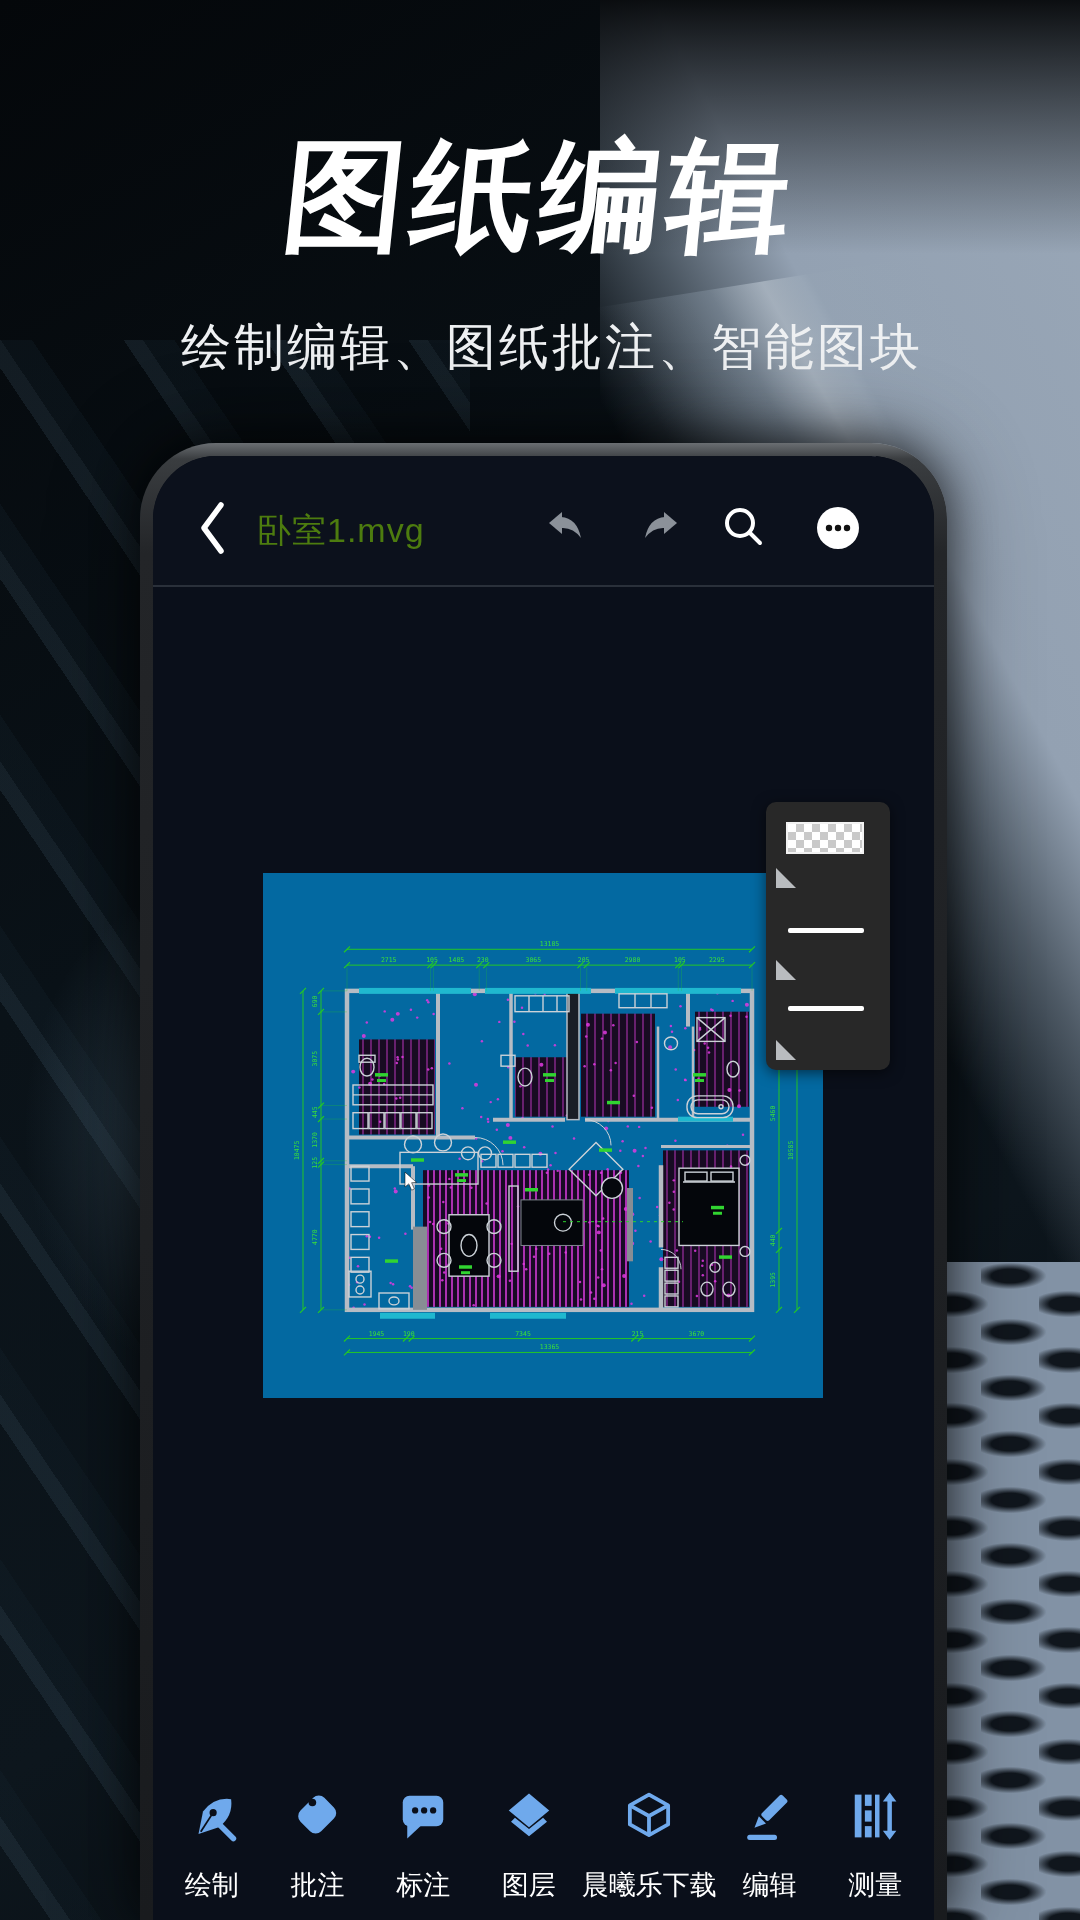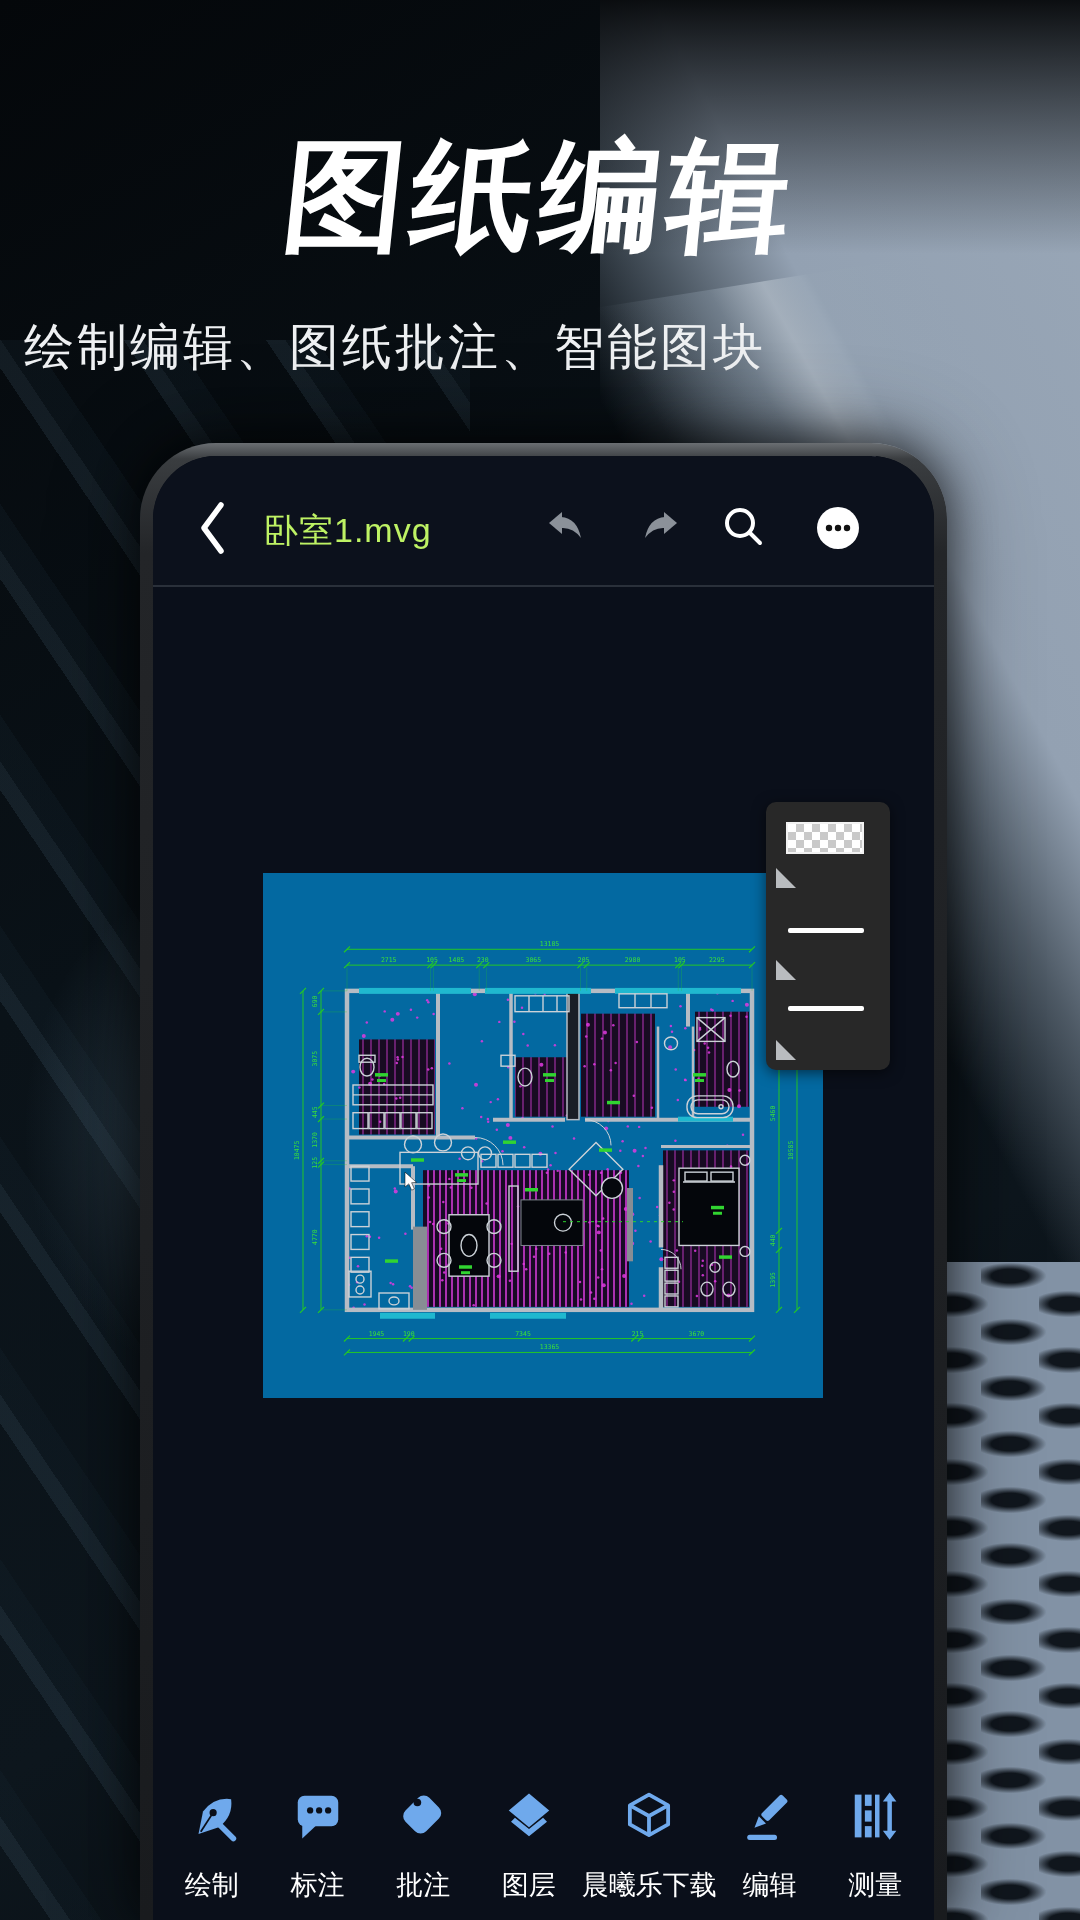--- a/index.html
+++ b/index.html
@@ -23,36 +23,36 @@
     transform:rotate(-9deg); }
   .bg-waves { right:0; top:1262px; width:215px; height:658px; background-color:#8292a5;
     background-image:
       radial-gradient(ellipse 52px 19px at 29px 14px, #10161d 36%, rgba(16,22,29,0) 70%),
       radial-gradient(ellipse 52px 19px at 29px 14px, #10161d 36%, rgba(16,22,29,0) 70%);
     background-size:116px 56px,116px 56px; background-position:0 0,58px 28px; }
 
   
   .hero-title { top:116px; left:0; width:100%; text-align:center; font-size:122px; font-weight:bold;
     color:#ffffff; letter-spacing:6px; transform:skewX(-6deg); }
-  .hero-sub { top:314px; left:0; width:100%; text-align:left; font-size:50px; color:#eef0f2;
+  .hero-sub { top:314px; left:0; width:100%; text-align:center; font-size:50px; color:#eef0f2;
     font-family:"Liberation Serif", serif; letter-spacing:3px;padding-left:24px; }
 
   
   .phone { left:140px; top:443px; width:807px; height:1478px; border-radius:76px 76px 0 0;
     background:linear-gradient(180deg,#6a6e72 0,#3a3d40 16px,#232528 110px,#191b1e 100%);
     padding:13px 13px 0; box-shadow:0 -4px 44px rgba(0,0,0,.6), 0 0 90px rgba(0,0,0,.45); }
   .screen { width:781px; height:1465px; border-radius:63px 63px 0 0; background:#0a0f1a;
     position:relative; overflow:hidden; }
 
   .status-dash { background:rgba(255,255,255,.92); height:4px; border-radius:1px; top:0; }
 
   .topbar { top:0; left:0; width:100%; height:129px; background:#0c111c; }
   .topbar-divider { top:129px; left:0; width:100%; height:2px; background:#2a303a; }
   .back-btn { left:44px; top:44px; width:30px; height:56px; cursor:pointer; }
-  .file-title { left:104px; top:52px; font-size:34px; color:#bef264; font-weight:500; letter-spacing:1px;margin-left:7px; }
+  .file-title { left:104px; top:52px; font-size:34px; color:#4d7c0f; font-weight:500; letter-spacing:1px; }
   .tb-ico { top:50px; cursor:pointer; }
 
   
   .canvas { left:110px; top:417px; width:560px; height:525px; background:#0369a1; }
   .canvas svg { display:block; width:560px; height:525px; }
 
   
   .tool-panel { left:613px; top:346px; width:124px; height:268px; background:#282828;
     border-radius:10px; box-shadow:0 3px 14px rgba(0,0,0,.55); z-index:5; }
   .swatch { left:20px; top:20px; width:78px; height:32px; background-color:#ffffff; border:2px solid #f2f2f2;
@@ -647,36 +647,36 @@
         <svg viewBox="0 0 48 48">
           <path d="M12 40 L16 20 Q26 7 41 9 Q43 24 30 34 Z" fill="#6FA9EC"></path>
           <circle cx="25" cy="21" r="3.2" fill="#0a0f1a"></circle>
           <line x1="25" y1="21" x2="14" y2="38" stroke="#0a0f1a" stroke-width="1.6"></line>
           <line x1="31" y1="32" x2="43" y2="44" stroke="#6FA9EC" stroke-width="5" stroke-linecap="round"></line>
         </svg>
         <span class="tb-label">绘制</span>
       </div>
       <div class="tb-item">
         <svg viewBox="0 0 48 48">
+          <g transform="rotate(45 24 22)">
+              <rect x="11" y="8" width="26" height="30" rx="7" fill="#6FA9EC"></rect>
+            </g>
+          <circle cx="19" cy="12" r="3.4" fill="#0a0f1a"></circle>
+        </svg>
+        <span class="tb-label">批注</span>
+      </div>
+      <div class="tb-item">
+        <svg viewBox="0 0 48 48">
           <rect x="6" y="6" width="36" height="27" rx="6" fill="#6FA9EC"></rect>
           <polygon points="10,30 10,44 25,30" fill="#6FA9EC"></polygon>
           <circle cx="17" cy="19" r="2.8" fill="#0a0f1a"></circle>
           <circle cx="25" cy="19" r="2.8" fill="#0a0f1a"></circle>
           <circle cx="33" cy="19" r="2.8" fill="#0a0f1a"></circle>
         </svg>
         <span class="tb-label">标注</span>
-      </div>
-      <div class="tb-item">
-        <svg viewBox="0 0 48 48">
-          <g transform="rotate(45 24 22)">
-              <rect x="11" y="8" width="26" height="30" rx="7" fill="#6FA9EC"></rect>
-            </g>
-          <circle cx="19" cy="12" r="3.4" fill="#0a0f1a"></circle>
-        </svg>
-        <span class="tb-label">批注</span>
       </div>
       <div class="tb-item">
         <svg viewBox="0 0 48 48">
           <polygon points="24,4 42,19 24,34 6,19" fill="#6FA9EC"></polygon>
           <path d="M8 29 L24 42 L40 29 L36.5 25.5 L24 35.5 L11.5 25.5 Z" fill="#6FA9EC"></path>
         </svg>
         <span class="tb-label">图层</span>
       </div>
       <div class="tb-item">
         <svg viewBox="0 0 48 48">

